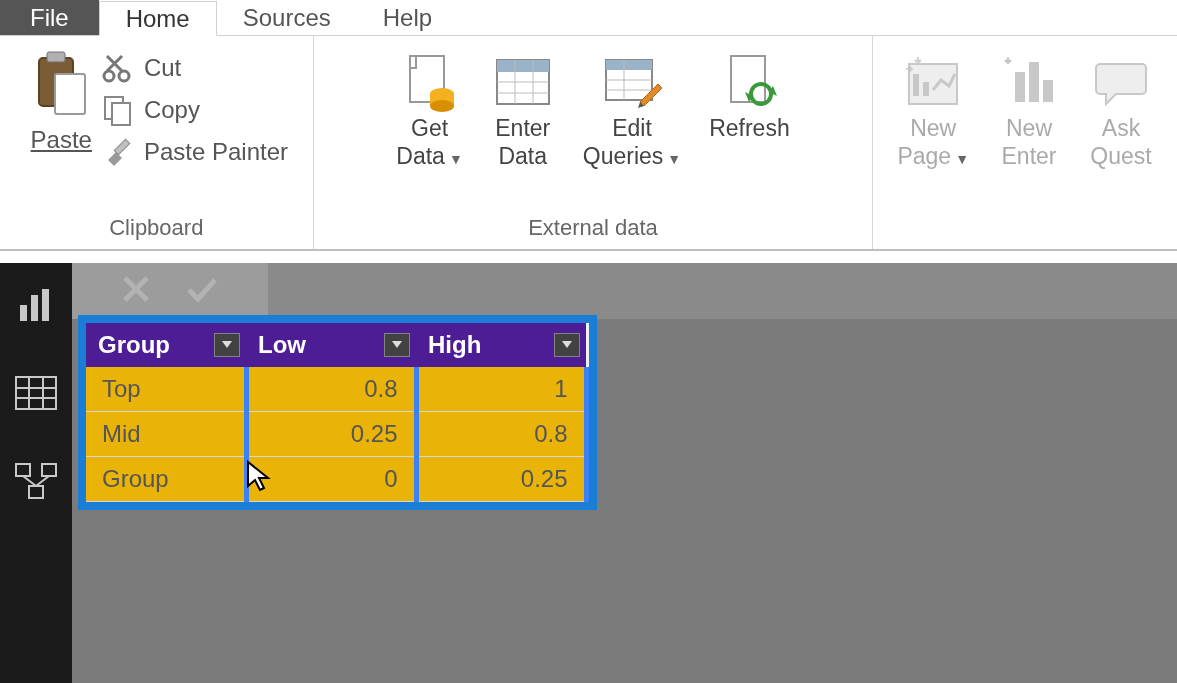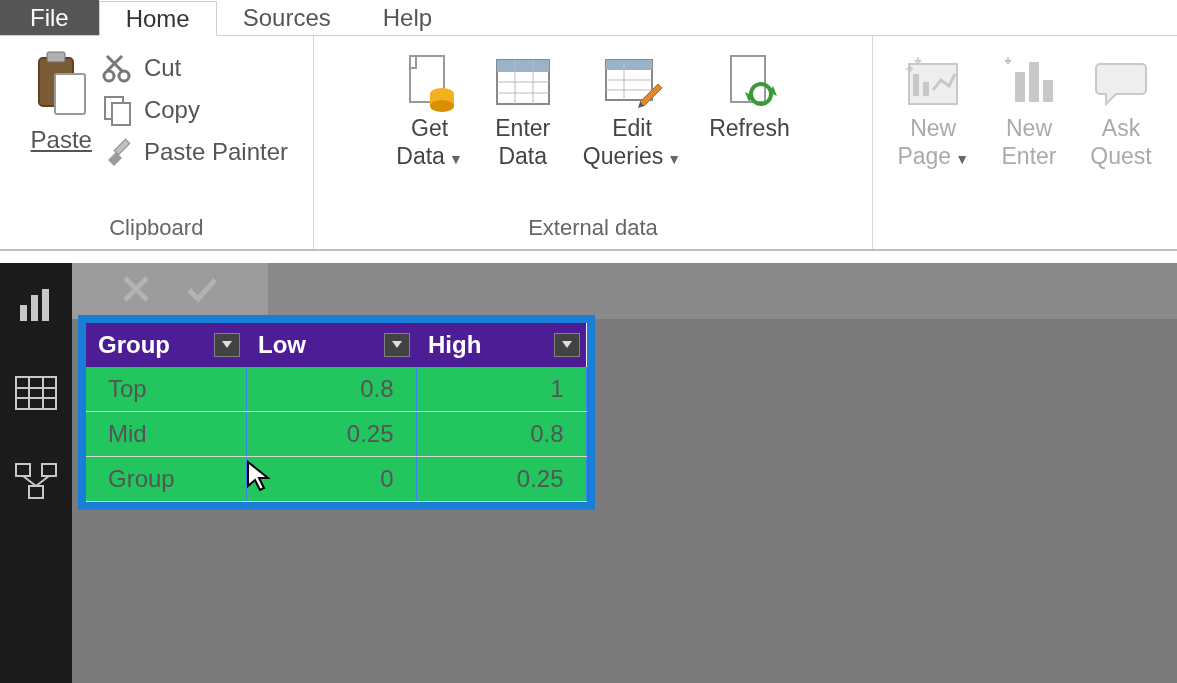--- a/index.html
+++ b/index.html
@@ -89,22 +89,22 @@
     padding:8px 8px 8px 12px; position:relative;
   }
   table.data th .colfilter {
     position:absolute; right:6px; top:50%; transform:translateY(-50%);
     width:26px; height:24px; background:#424242; border:1px solid #828282;
     display:flex; align-items:center; justify-content:center;
   }
   table.data th.col-g { width:160px;}
   table.data th.col-n { width:170px;}
   table.data td {
-    border-bottom:1px solid #d6d6d6; border-right:1px solid #3b82f6;
-    padding:8px 22px; background:#22c55e; color:#555;
+    border-bottom:1px solid #d6d6d6; border-right:5px solid #3b82f6;
+    padding:8px 16px; background:#eab308; color:#555;
   }
   table.data td.num { text-align:right; color:#555;}
   
   .cursor { position:absolute; left:246px; top:460px; pointer-events:none;}
 </style>
 </head>
 <body>
 
 <div class="menubar">
   <div class="file">

